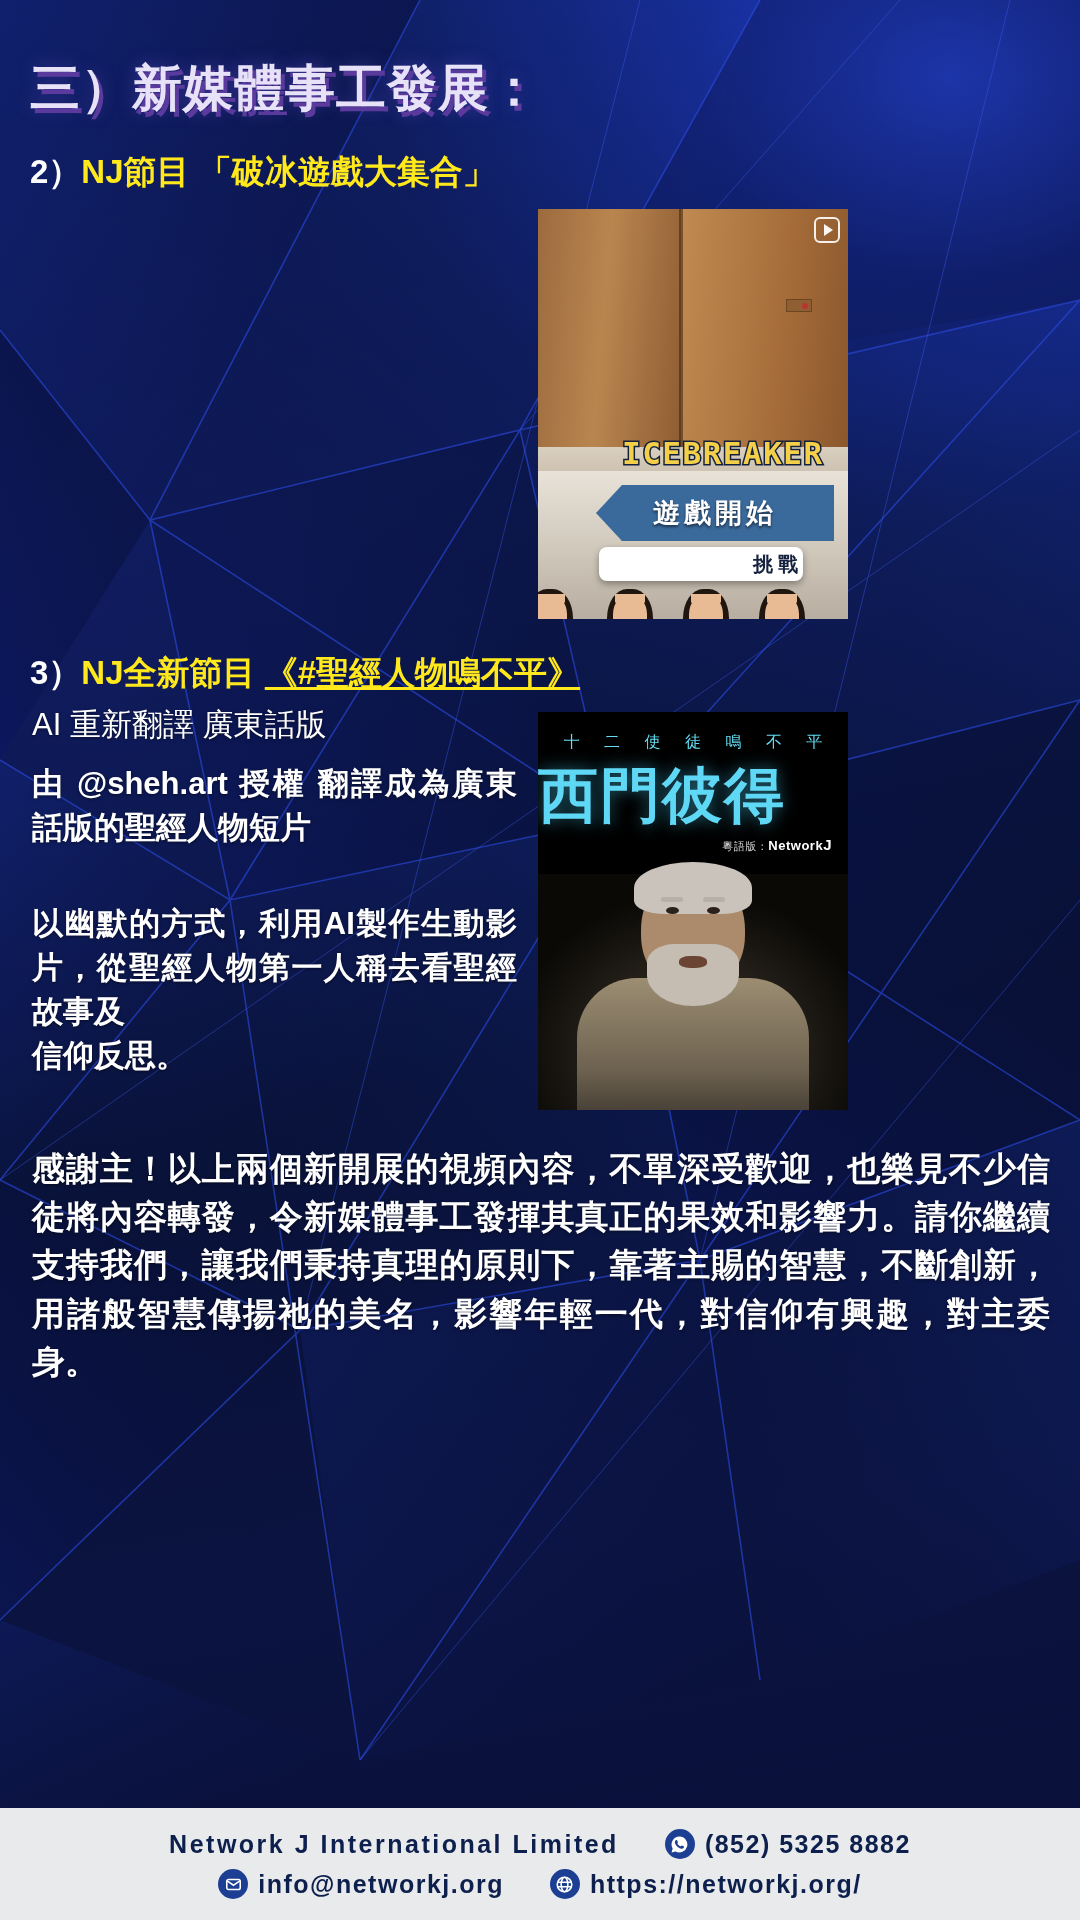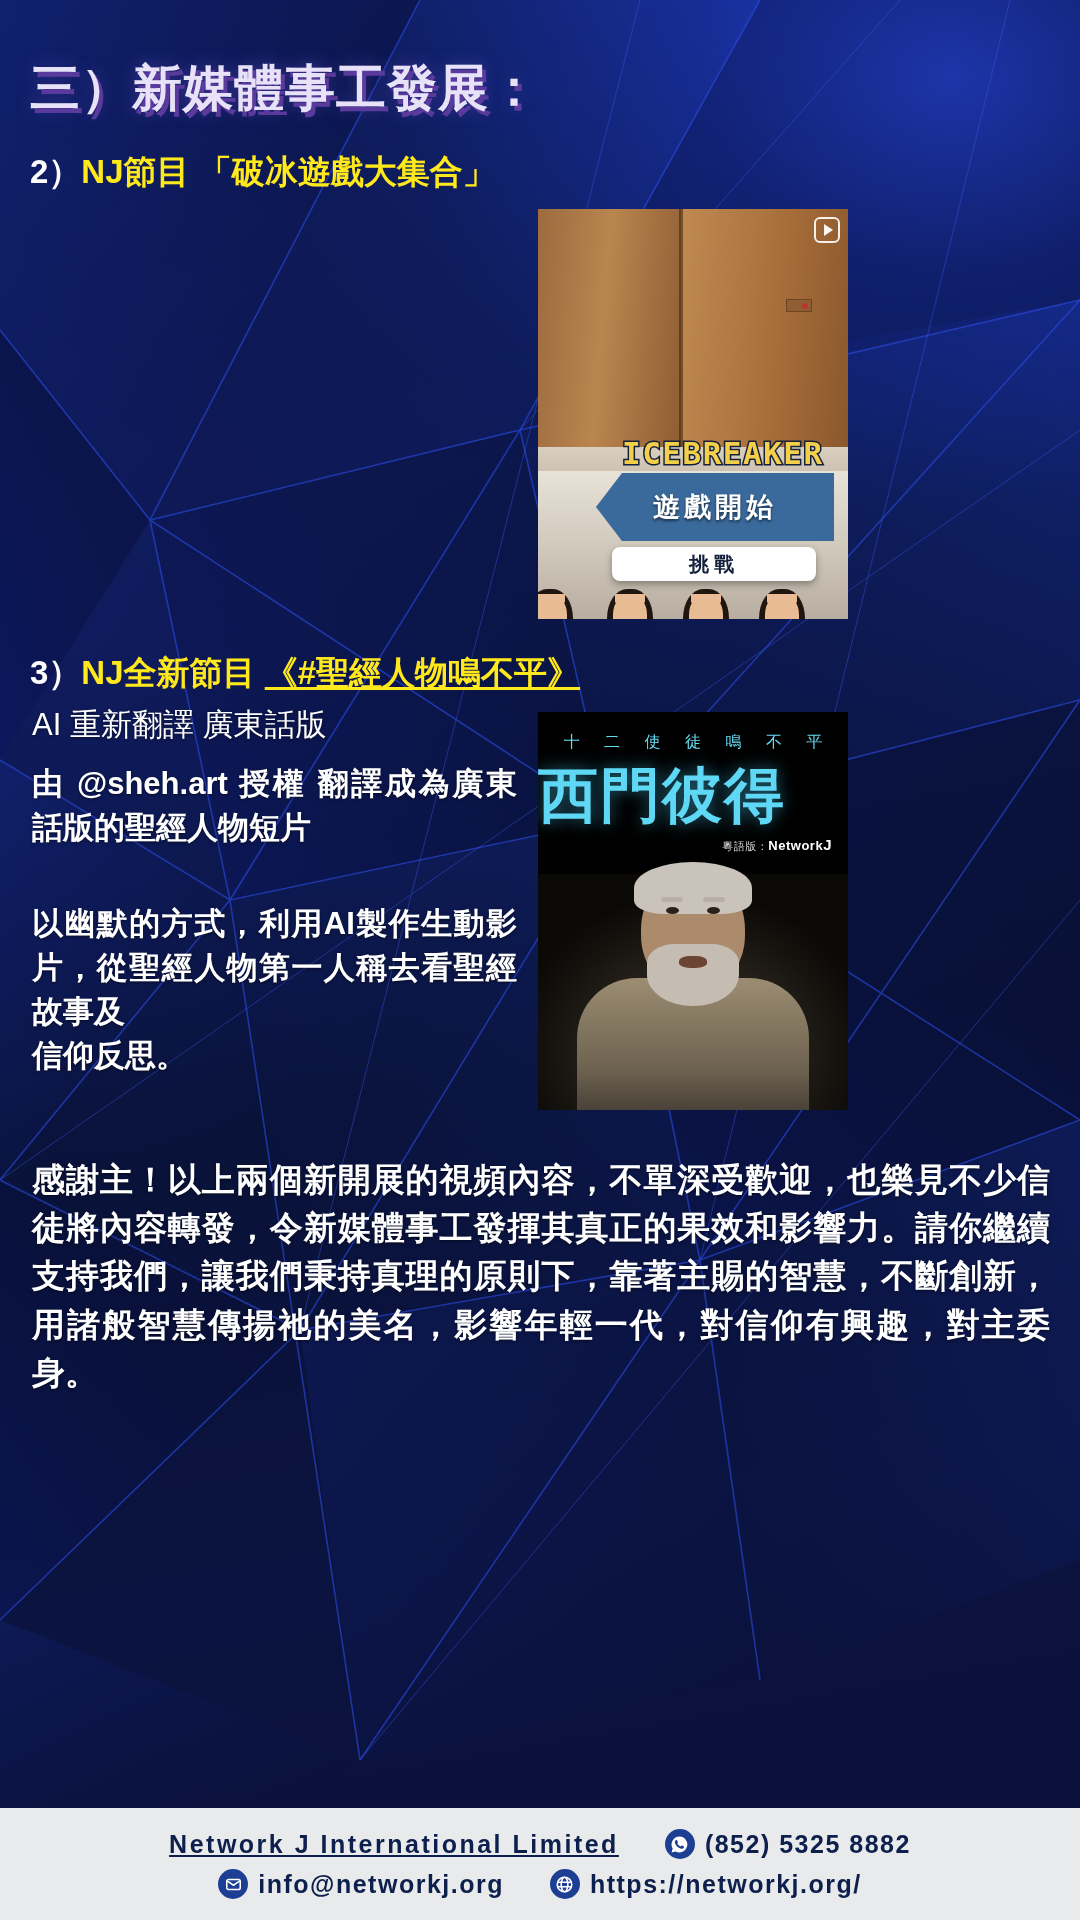--- a/index.html
+++ b/index.html
@@ -52,21 +52,20 @@
     white-space: pre-line;
   }
   .body-text.just { text-align: justify; text-align-last: left; }
 
   .closing {
     position: absolute; left: 32px; right: 30px;
     color: #ffffff; font-weight: 700;
     font-size: 33px; line-height: 1.46;
     text-shadow: 0 1px 3px rgba(0,0,0,0.5);
     text-align: justify;
-    margin-top: 11px;
   }
 
   
   .thumb1 {
     position: absolute; left: 538px; top: 209px;
     width: 310px; height: 410px;
     overflow: hidden; background: #cfc3b4;
   }
   .t1-wallA { position:absolute; left:0; top:0; width:46%; height:64%;
     background: linear-gradient(95deg,#9c6b3e,#b9854f 45%,#8d5c32); }
@@ -94,38 +93,38 @@
   .ice-badge {
     position:absolute; left:84px; bottom:148px; z-index:8;
     font-size:31px; font-weight:700; letter-spacing:1.5px;
     font-family:"DejaVu Sans Mono","Liberation Mono",monospace;
     color:#f3cf4a;
     -webkit-text-stroke: 3px #14213d;
     paint-order: stroke fill;
   }
   .start-banner {
     position:absolute; left:58px; bottom:78px; z-index:9;
-    width:238px; height:68px;
+    width:238px; height:56px;
     background:#3a6a9c;
     clip-path: polygon(26px 0, 100% 0, 100% 100%, 26px 100%, 0 50%);
     display:flex; align-items:center; justify-content:center;
     box-shadow: 0 3px 8px rgba(0,0,0,.4);
   }
   .start-banner span {
     color:#fff; font-size:27px; font-weight:700; letter-spacing:4px;
     text-shadow: 0 2px 3px rgba(0,0,0,.55);
   }
   .banner-dots { position:absolute; left:86px; bottom:128px; z-index:9; }
   .banner-dots i { position:absolute; display:block; width:2px; background:#3a6a9c; }
   .banner-dots i:after{ content:''; position:absolute; left:-2px; bottom:-6px;
     width:6px;height:6px;border-radius:50%;background:#3a6a9c; }
   .chal-pill {
-    position:absolute; left:74px; bottom:38px; z-index:9;
+    position:absolute; left:61px; bottom:38px; z-index:9;
     width:204px; height:34px; background:#fff; border-radius:8px;
-    display:flex; align-items:center; justify-content:center;
+    display:flex; align-items:center; justify-content:flex-end;
     box-shadow: 0 3px 7px rgba(0,0,0,.35);
   }
   .chal-pill span { color:#16213d; font-size:20px; font-weight:700; letter-spacing:5px; }
 
   .play-btn {
     position:absolute; right:8px; top:8px; z-index:10;
     width:26px; height:26px; border:2px solid rgba(255,255,255,.9);
     border-radius:6px; display:flex; align-items:center; justify-content:center;
   }
   .play-btn:after {
@@ -187,21 +186,21 @@
   
   .footer {
     position:absolute; left:0; bottom:0; width:1080px; height:112px;
     background:#e9eaec;
     display:flex; flex-direction:column; align-items:center; justify-content:center;
     gap:10px;
   }
   .f-row { display:flex; align-items:center; gap:46px; }
   .f-item { display:flex; align-items:center; gap:10px; }
   .f-text { color:#0d1f4c; font-size:25px; font-weight:700; letter-spacing:1.5px; white-space:nowrap; }
-  .f-text.company { letter-spacing:2.5px;text-decoration:underline; }
+  .f-text.company { letter-spacing:2.5px; }
   .ic { width:30px; height:30px; border-radius:50%;
         display:flex; align-items:center; justify-content:center; flex:none; }
   .ic.wa { background:#1c3f94; }
   .ic.mail { background:#1c3f94; }
   .ic.web { background:#1c3f94; }
   .ic svg { display:block; }
 </style>
 </head>
 <body>
 

